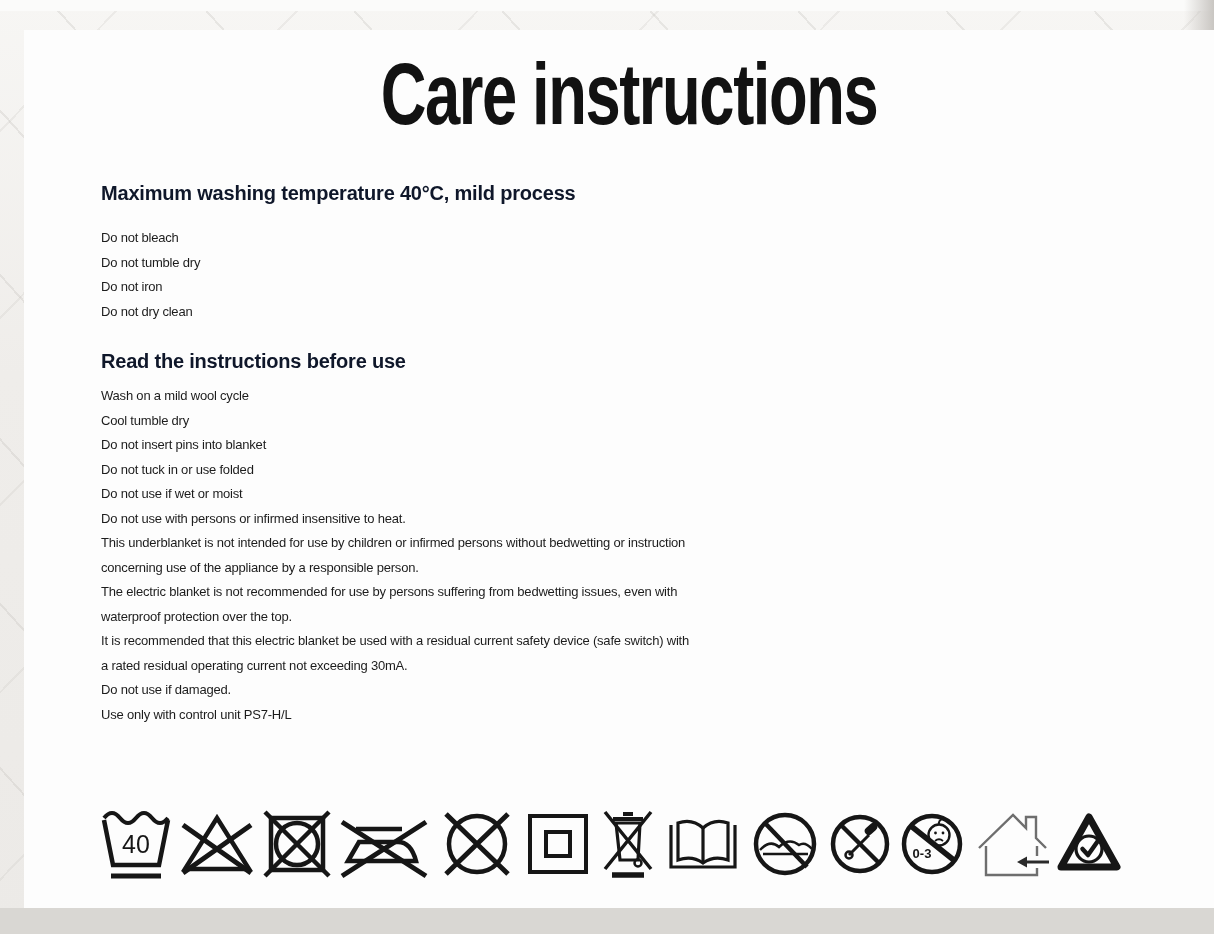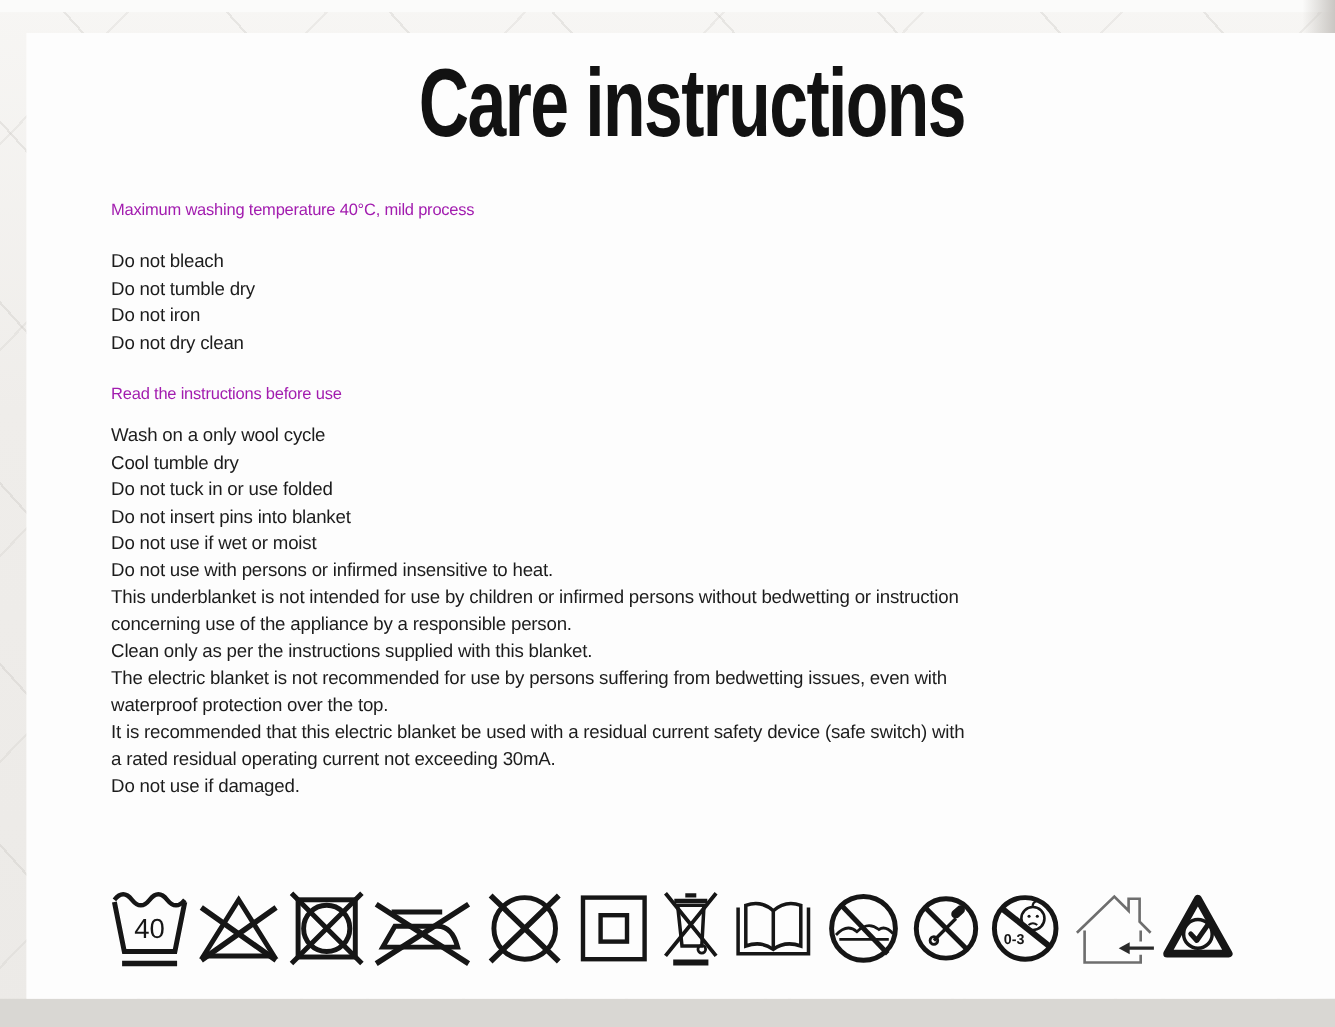--- a/index.html
+++ b/index.html
@@ -29,27 +29,27 @@
   }
   .title{
     position:absolute;top:18px;left:0;width:100%;text-align:center;
     font-size:88px;line-height:1.05;font-weight:bold;letter-spacing:-2px;
     color:#121212;
     transform:scaleX(.72);transform-origin:center top;
     white-space:nowrap;
   }
   .heading{
     position:absolute;left:77px;
-    font-size:15px;font-weight:normal;color:#a21caf;white-space:nowrap;letter-spacing:-0.2px;
+    font-size:20px;font-weight:bold;color:#0f172a;white-space:nowrap;letter-spacing:-0.2px;
   }
   .h1{top:152px;}
   .h2{top:308px;margin-top:12px;}
   .list{position:absolute;left:77px;}
   .list .line{
-    font-size:17px;line-height:24.5px;letter-spacing:-0.2px;
+    font-size:13px;line-height:24.5px;letter-spacing:-0.2px;
     white-space:nowrap;color:#1c1c1c;
   }
   .list1{top:196px;}
   .list2{top:354px;}
 
   .symbols{
     position:absolute;left:75px;top:770px;width:1022px;height:88px;
     display:flex;justify-content:space-between;align-items:center;
   }
   .sym{display:flex;align-items:center;justify-content:center;height:88px;}
@@ -75,34 +75,34 @@
   <div class="list list1">
     <div class="line">Do not bleach</div>
     <div class="line">Do not tumble dry</div>
     <div class="line">Do not iron</div>
     <div class="line">Do not dry clean</div>
   </div>
 
   <div class="heading h2">Read the instructions before use</div>
 
   <div class="list list2">
-    <div class="line">Wash on a only wool cycle</div>
+    <div class="line">Wash on a mild wool cycle</div>
     <div class="line">Cool tumble dry</div>
+    <div class="line">Do not insert pins into blanket</div>
     <div class="line">Do not tuck in or use folded</div>
-    <div class="line">Do not insert pins into blanket</div>
     <div class="line">Do not use if wet or moist</div>
     <div class="line">Do not use with persons or infirmed insensitive to heat.</div>
     <div class="line">This underblanket is not intended for use by children or infirmed persons without bedwetting or instruction</div>
     <div class="line">concerning use of the appliance by a responsible person.</div>
-    <div class="line">Clean only as per the instructions supplied with this blanket.</div>
     <div class="line">The electric blanket is not recommended for use by persons suffering from bedwetting issues, even with</div>
     <div class="line">waterproof protection over the top.</div>
     <div class="line">It is recommended that this electric blanket be used with a residual current safety device (safe switch) with</div>
     <div class="line">a rated residual operating current not exceeding 30mA.</div>
     <div class="line">Do not use if damaged.</div>
+    <div class="line">Use only with control unit PS7-H/L</div>
   </div>
 
   <div class="symbols">
 
     <div class="sym">
       <svg viewBox="0 0 74 80" width="74" height="80">
         <path class="stroke" d="M5 16 L14 61 H60 L69 16"></path>
         <path class="stroke" style="stroke-width:4" d="M5 14 q8 -10 16 0 q8 10 16 0 q8 -10 16 0 q8 10 16 0"></path>
         <text x="37" y="49" font-size="25" text-anchor="middle">40</text>
         <path class="stroke" style="stroke-width:5" d="M12 72 H62"></path>

